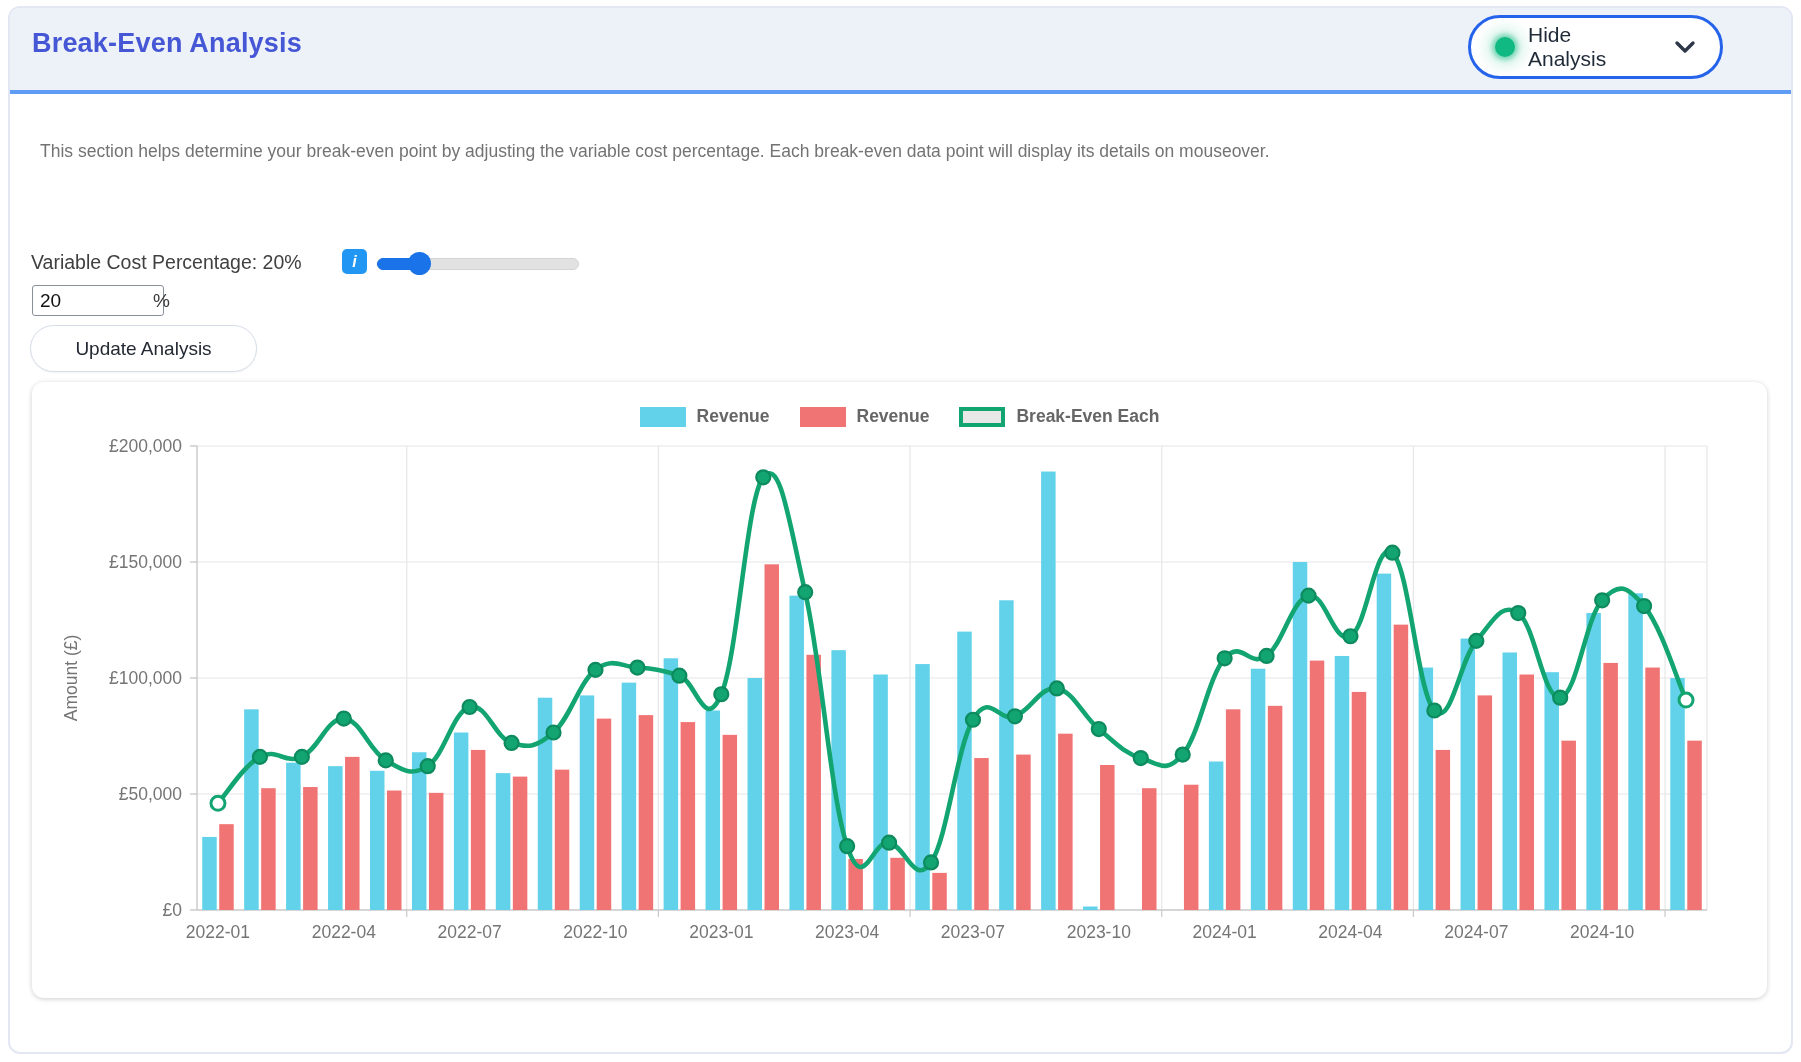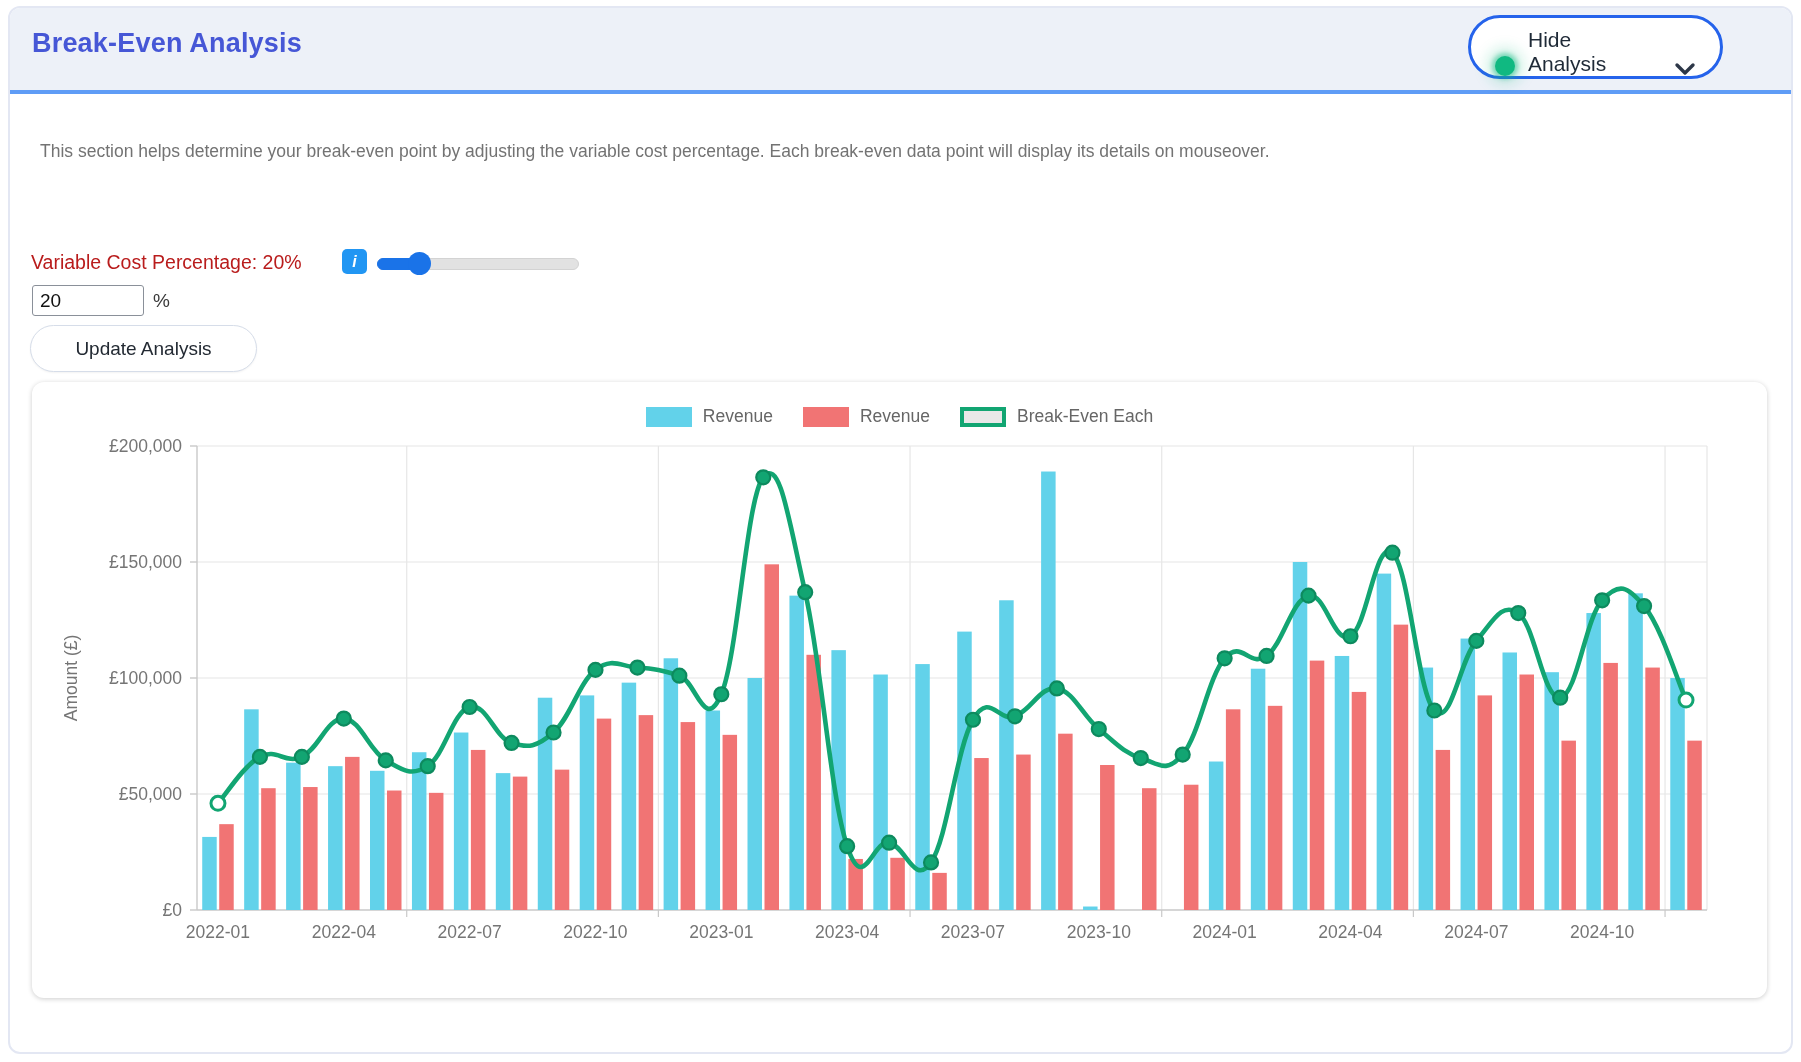--- a/index.html
+++ b/index.html
@@ -16,68 +16,68 @@
     position:absolute;left:0;top:0;right:0;height:82px;
     background:#edf1f8;border-bottom:4px solid var(--header-border,#5f9cf6);
   }
   .section-title{
     position:absolute;left:22px;top:20px;margin:0;
     font-size:27px;font-weight:700;color:var(--title-color,#4657d6);letter-spacing:.2px;
   }
   .toggle-btn{
     position:absolute;right:68px;top:7px;width:255px;height:64px;box-sizing:border-box;
     background:#ffffff;border:3px solid var(--accent-blue,#2563eb);border-radius:33px;
-    display:flex;align-items:flex-end;padding:0 24px;gap:13px;cursor:pointer;
+    display:flex;align-items:center;padding:0 24px;gap:13px;cursor:pointer;
   }
   .status-dot{
     width:20px;height:20px;border-radius:50%;background:var(--dot-green,#10b981);
     box-shadow:0 0 4px 3px rgba(16,185,129,.45),0 0 14px 8px rgba(16,185,129,.22);
     flex:0 0 auto;
   }
   .toggle-label{font-size:21px;color:#1f2a37;}
   .chevron{margin-left:14px;display:flex;align-items:center;}
   
   .intro-text{
     position:absolute;left:30px;top:133px;margin:0;width:1500px;
     font-size:17.5px;color:#737373;
   }
   
-  .ctrl-label{position:absolute;left:21px;top:243px;font-size:19.5px;color:#b91c1c;}
+  .ctrl-label{position:absolute;left:21px;top:243px;font-size:19.5px;color:#404040;}
   .info-icon{
     position:absolute;left:332px;top:241px;width:25px;height:25px;border-radius:5px;
     background:var(--info-blue,#2196f3);color:#fff;font-size:16px;font-weight:700;
     display:flex;align-items:center;justify-content:center;cursor:pointer;font-style:italic;
   }
   .slider{position:absolute;left:367px;top:250px;width:200px;height:10px;
     background:#e2e2e2;border:1px solid #d3d3d3;border-radius:6px;cursor:pointer;}
   .slider-fill{position:absolute;left:-1px;top:-1px;height:10px;border:1px solid var(--slider-blue,#1a73e8);
     background:var(--slider-blue,#1a73e8);border-radius:6px;}
   .slider-thumb{position:absolute;top:-7px;width:23px;height:23px;border-radius:50%;
     background:var(--slider-blue,#1a73e8);}
   .pct-input{
-    position:absolute;left:22px;top:277px;width:112px;height:31px;box-sizing:border-box;
+    position:absolute;left:22px;top:277px;width:132px;height:31px;box-sizing:border-box;
     border:1.5px solid #8a9099;border-radius:3px;font-size:19px;padding:0 0 0 7px;color:#111;
     font-family:"Liberation Sans","DejaVu Sans",sans-serif;background:#fff;
   }
   .pct-suffix{position:absolute;left:143px;top:282px;font-size:19px;color:#3a3a3a;}
   .update-btn{
     position:absolute;left:20px;top:317px;width:227px;height:47px;box-sizing:border-box;
     background:#fff;border:1.6px solid #d6dde9;border-radius:24px;
     font-size:19px;color:#232a33;cursor:pointer;
     font-family:Liberation Sans, sans-serif;
     box-shadow:0 1px 2px rgba(0,0,0,.05);
   }
   
   .chart-card{
     position:absolute;left:22px;top:374px;width:1735px;height:616px;
     background:#fff;border-radius:12px;box-shadow:0 1px 5px rgba(0,0,0,.20);
   }
   .legend{
     position:absolute;left:0;top:24px;width:100%;
-    display:flex;justify-content:center;align-items:center;gap:30px;
+    display:flex;justify-content:center;align-items:center;gap:30px;font-weight:bold;
   }
   .legend-item{display:flex;align-items:center;gap:11px;cursor:pointer;}
   .legend-swatch{width:46px;height:20px;box-sizing:border-box;}
   .legend-label{font-size:17.5px;color:#666;}
   #chart-svg{position:absolute;left:0;top:0;}
 </style>
 </head>
 <body style="--accent-blue: #2563eb; --header-border: #5f9cf6; --title-color: #4657d6; --slider-blue: #1a73e8; --info-blue: #2196f3; --dot-green: #10b981;">
 
 <div class="outer-card">

